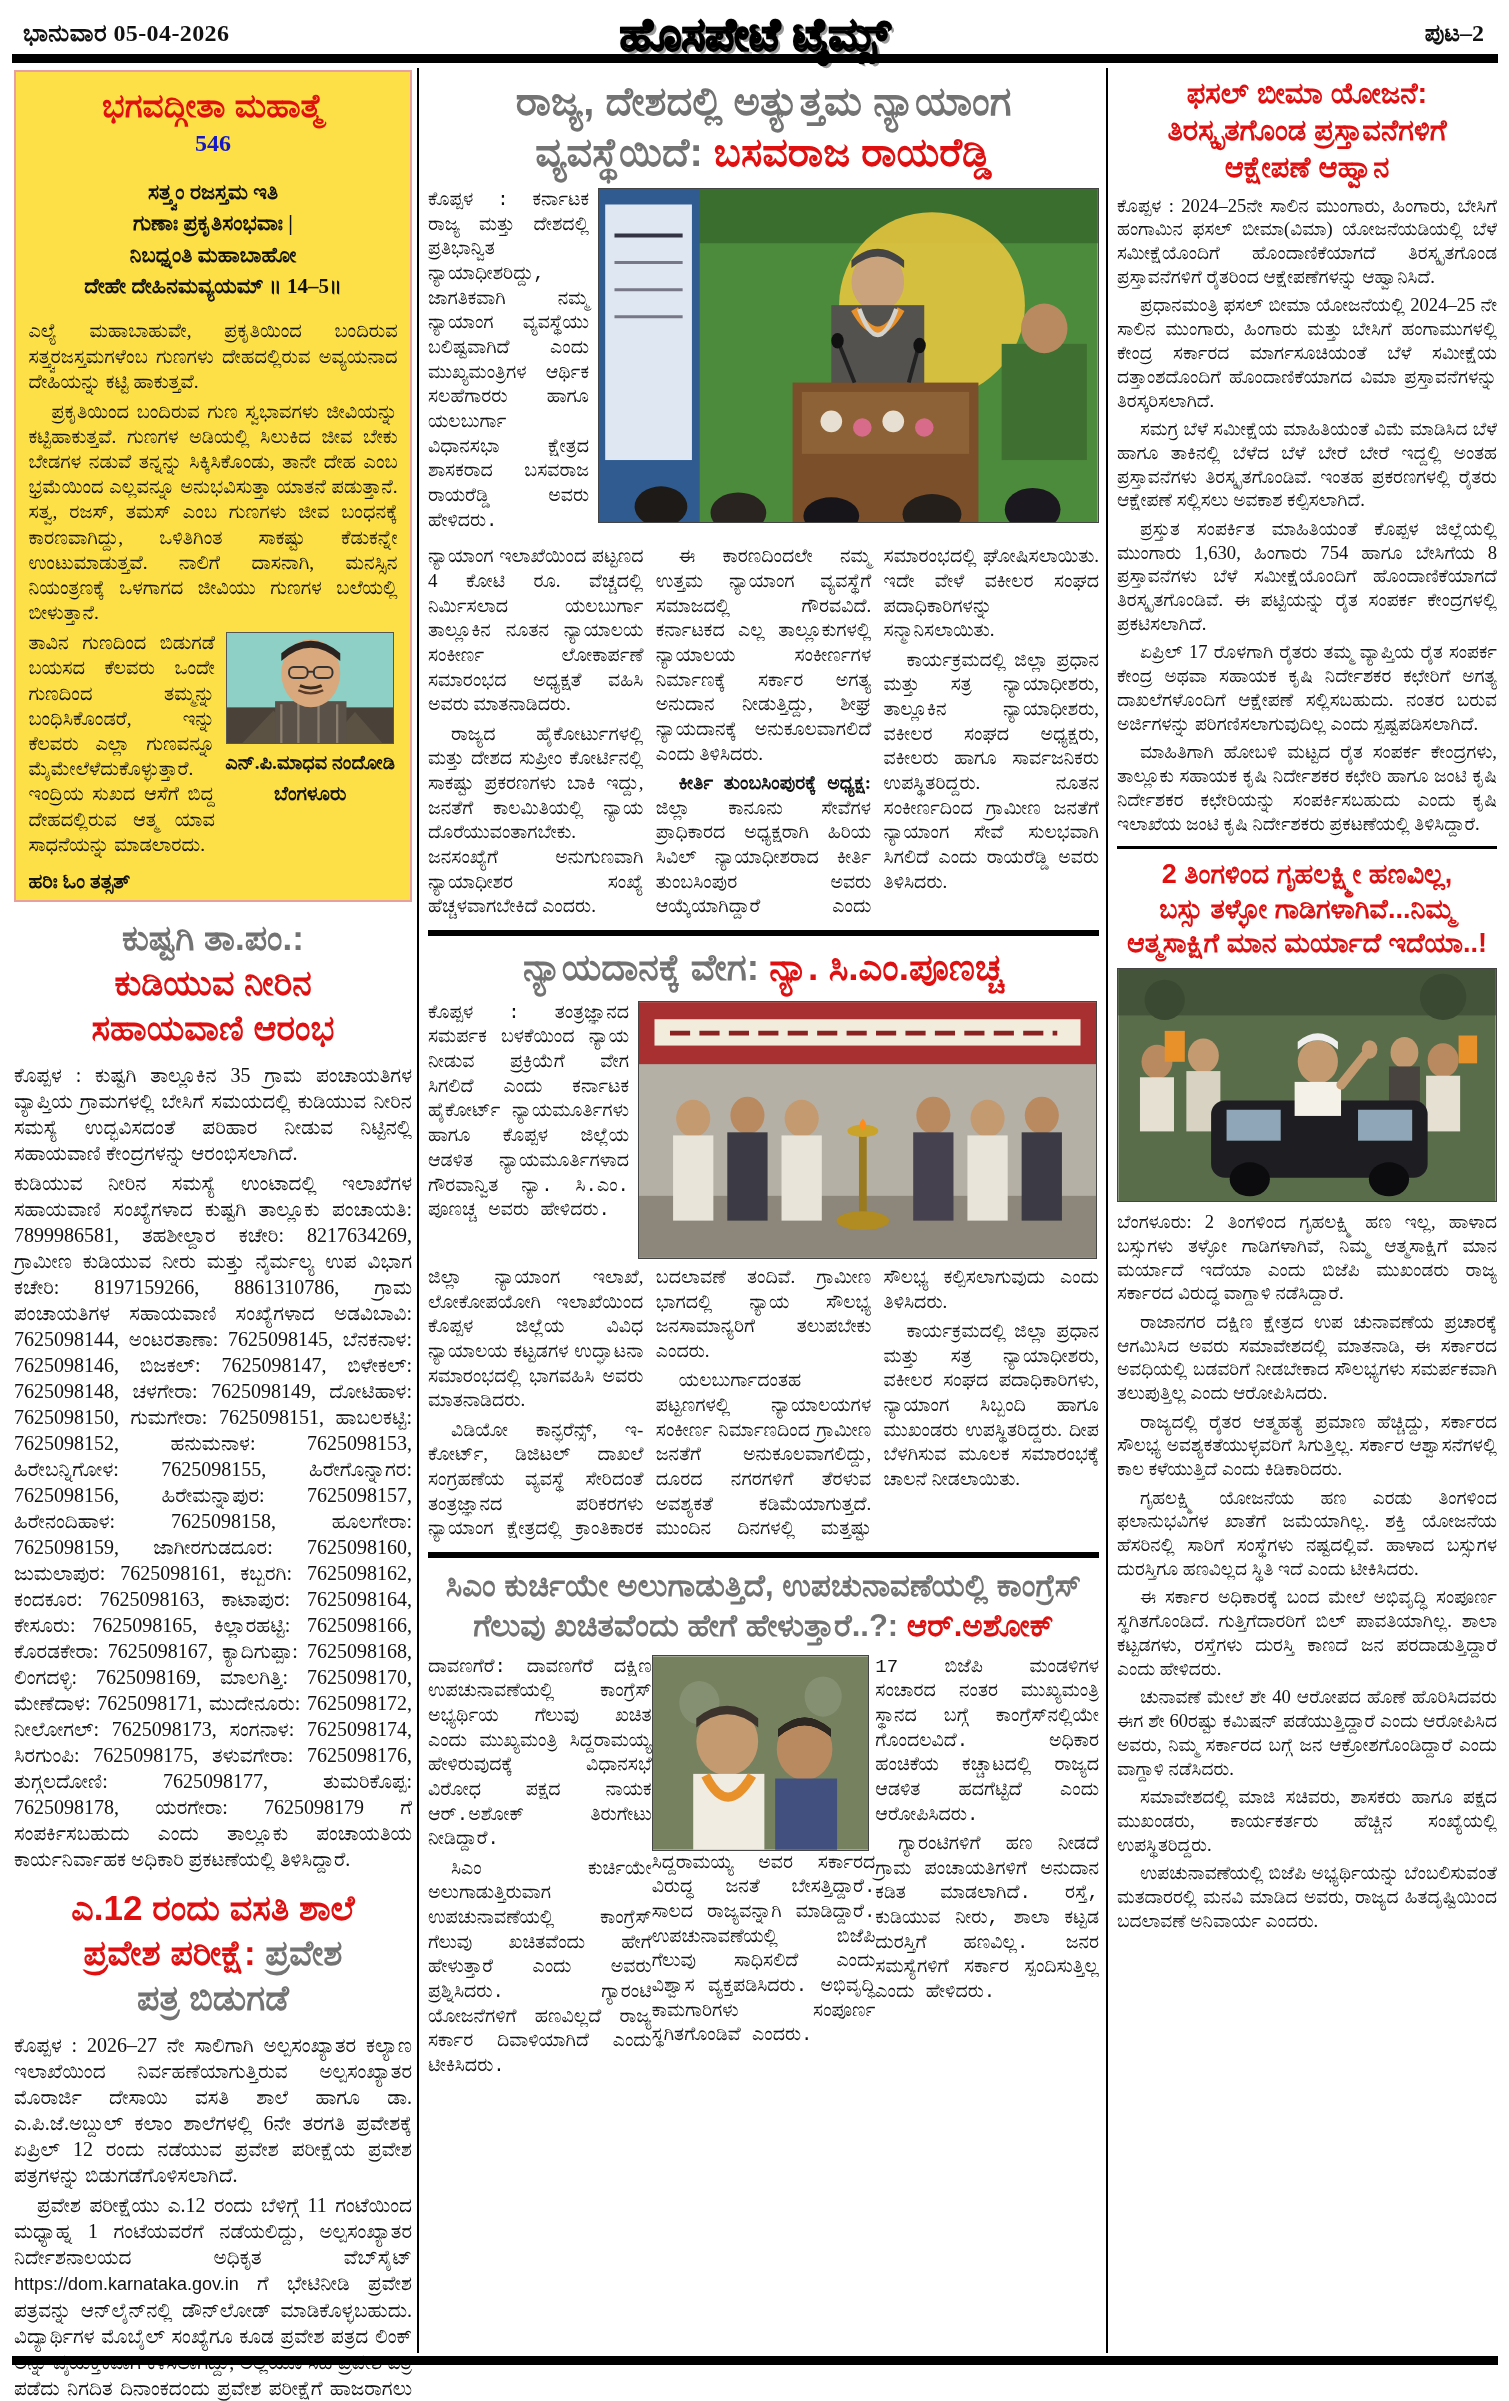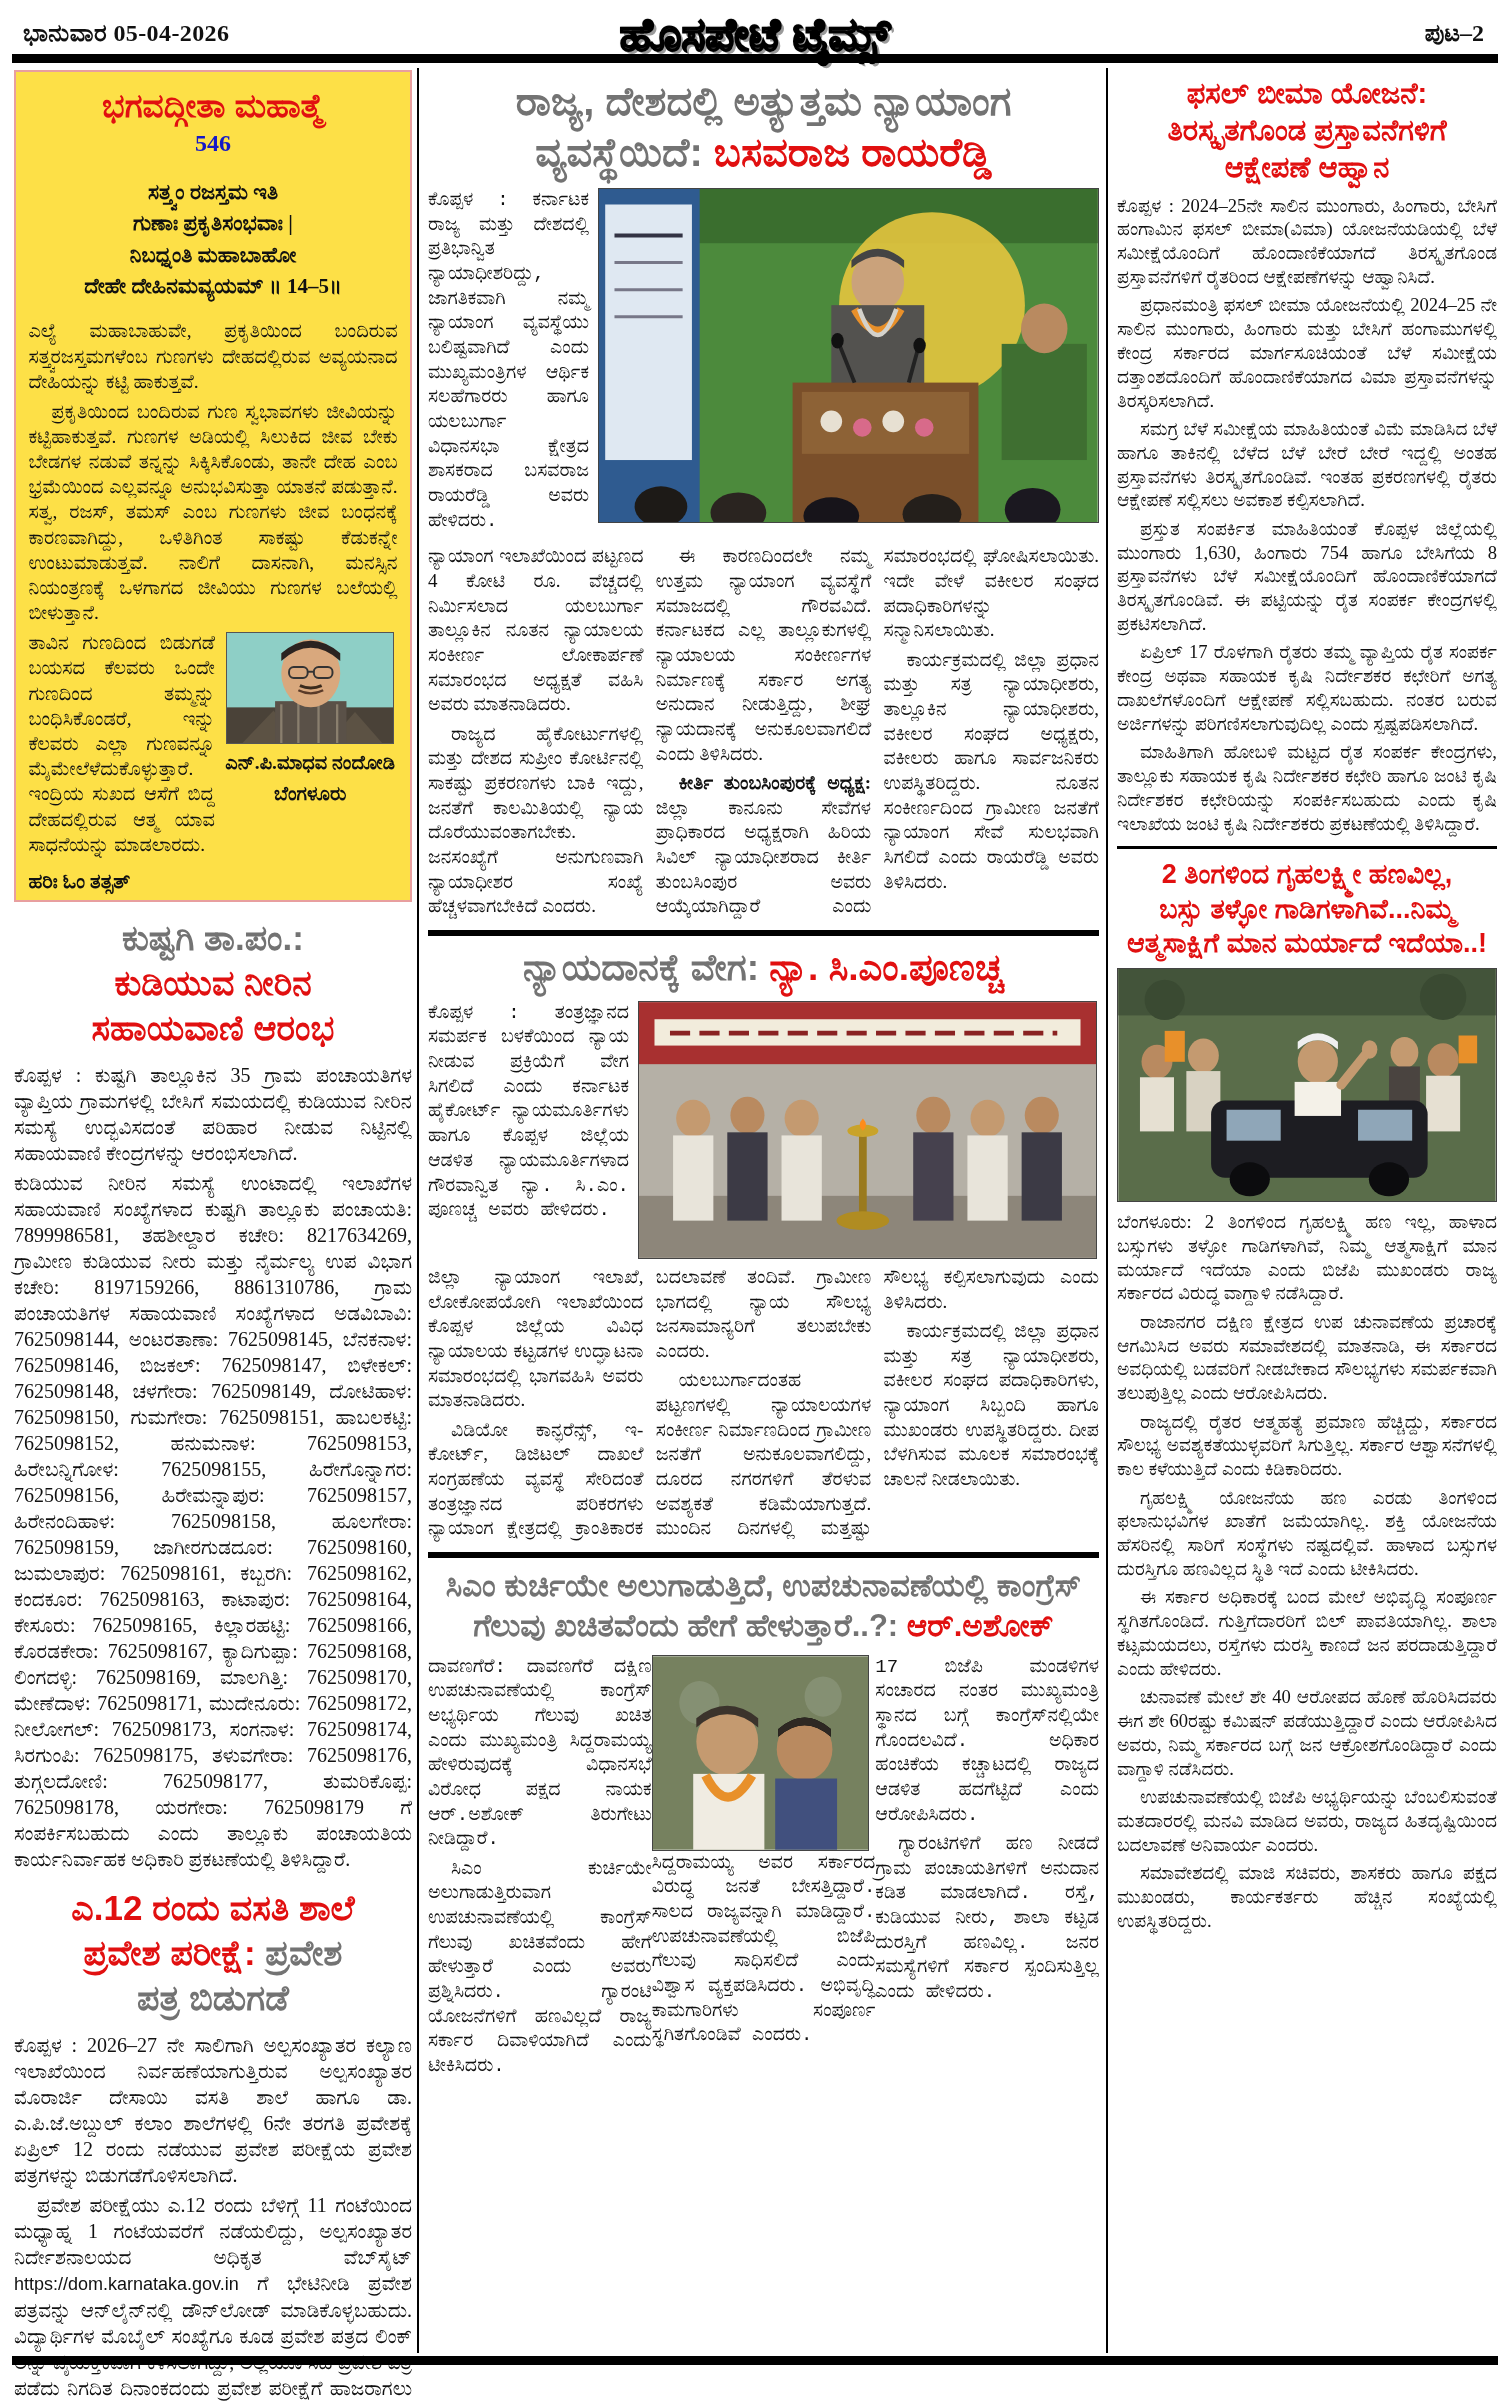--- a/index.html
+++ b/index.html
@@ -313,21 +313,21 @@
       <line x1="288" y1="150" x2="320" y2="110" stroke="#c49a70" stroke-width="12" stroke-linecap="round"></line>
       <ellipse cx="325" cy="104" rx="10" ry="12" fill="#c49a70"></ellipse>
       <rect x="60" y="80" width="26" height="40" fill="#e8902a"></rect>
       <rect x="440" y="86" width="24" height="36" fill="#e8902a"></rect>
     </svg>
 
     <p class="body">ಬೆಂಗಳೂರು: 2 ತಿಂಗಳಿಂದ ಗೃಹಲಕ್ಷ್ಮಿ ಹಣ ಇಲ್ಲ, ಹಾಳಾದ ಬಸ್ಸುಗಳು ತಳ್ಳೋ ಗಾಡಿಗಳಾಗಿವೆ, ನಿಮ್ಮ ಆತ್ಮಸಾಕ್ಷಿಗೆ ಮಾನ ಮರ್ಯಾದೆ ಇದೆಯಾ ಎಂದು ಬಿಜೆಪಿ ಮುಖಂಡರು ರಾಜ್ಯ ಸರ್ಕಾರದ ವಿರುದ್ಧ ವಾಗ್ದಾಳಿ ನಡೆಸಿದ್ದಾರೆ.</p>
     <p class="body ind">ರಾಜಾನಗರ ದಕ್ಷಿಣ ಕ್ಷೇತ್ರದ ಉಪ ಚುನಾವಣೆಯ ಪ್ರಚಾರಕ್ಕೆ ಆಗಮಿಸಿದ ಅವರು ಸಮಾವೇಶದಲ್ಲಿ ಮಾತನಾಡಿ, ಈ ಸರ್ಕಾರದ ಅವಧಿಯಲ್ಲಿ ಬಡವರಿಗೆ ನೀಡಬೇಕಾದ ಸೌಲಭ್ಯಗಳು ಸಮರ್ಪಕವಾಗಿ ತಲುಪುತ್ತಿಲ್ಲ ಎಂದು ಆರೋಪಿಸಿದರು.</p>
     <p class="body ind">ರಾಜ್ಯದಲ್ಲಿ ರೈತರ ಆತ್ಮಹತ್ಯೆ ಪ್ರಮಾಣ ಹೆಚ್ಚಿದ್ದು, ಸರ್ಕಾರದ ಸೌಲಭ್ಯ ಅವಶ್ಯಕತೆಯುಳ್ಳವರಿಗೆ ಸಿಗುತ್ತಿಲ್ಲ. ಸರ್ಕಾರ ಆಶ್ವಾಸನೆಗಳಲ್ಲಿ ಕಾಲ ಕಳೆಯುತ್ತಿದೆ ಎಂದು ಕಿಡಿಕಾರಿದರು.</p>
     <p class="body ind">ಗೃಹಲಕ್ಷ್ಮಿ ಯೋಜನೆಯ ಹಣ ಎರಡು ತಿಂಗಳಿಂದ ಫಲಾನುಭವಿಗಳ ಖಾತೆಗೆ ಜಮೆಯಾಗಿಲ್ಲ. ಶಕ್ತಿ ಯೋಜನೆಯ ಹೆಸರಿನಲ್ಲಿ ಸಾರಿಗೆ ಸಂಸ್ಥೆಗಳು ನಷ್ಟದಲ್ಲಿವೆ. ಹಾಳಾದ ಬಸ್ಸುಗಳ ದುರಸ್ತಿಗೂ ಹಣವಿಲ್ಲದ ಸ್ಥಿತಿ ಇದೆ ಎಂದು ಟೀಕಿಸಿದರು.</p>
-    <p class="body ind">ಈ ಸರ್ಕಾರ ಅಧಿಕಾರಕ್ಕೆ ಬಂದ ಮೇಲೆ ಅಭಿವೃದ್ಧಿ ಸಂಪೂರ್ಣ ಸ್ಥಗಿತಗೊಂಡಿದೆ. ಗುತ್ತಿಗೆದಾರರಿಗೆ ಬಿಲ್ ಪಾವತಿಯಾಗಿಲ್ಲ. ಶಾಲಾ ಕಟ್ಸಮಯದಲು, ರಸ್ತೆಗಳು ದುರಸ್ತಿ ಕಾಣದೆ ಜನ ಪರದಾಡುತ್ತಿದ್ದಾರೆ ಎಂದು ಹೇಳಿದರು.</p>
+    <p class="body ind">ಈ ಸರ್ಕಾರ ಅಧಿಕಾರಕ್ಕೆ ಬಂದ ಮೇಲೆ ಅಭಿವೃದ್ಧಿ ಸಂಪೂರ್ಣ ಸ್ಥಗಿತಗೊಂಡಿದೆ. ಗುತ್ತಿಗೆದಾರರಿಗೆ ಬಿಲ್ ಪಾವತಿಯಾಗಿಲ್ಲ. ಶಾಲಾ ಕಟ್ಟಡಗಳು, ರಸ್ತೆಗಳು ದುರಸ್ತಿ ಕಾಣದೆ ಜನ ಪರದಾಡುತ್ತಿದ್ದಾರೆ ಎಂದು ಹೇಳಿದರು.</p>
     <p class="body ind">ಚುನಾವಣೆ ಮೇಲೆ ಶೇ 40 ಆರೋಪದ ಹೊಣೆ ಹೊರಿಸಿದವರು ಈಗ ಶೇ 60ರಷ್ಟು ಕಮಿಷನ್ ಪಡೆಯುತ್ತಿದ್ದಾರೆ ಎಂದು ಆರೋಪಿಸಿದ ಅವರು, ನಿಮ್ಮ ಸರ್ಕಾರದ ಬಗ್ಗೆ ಜನ ಆಕ್ರೋಶಗೊಂಡಿದ್ದಾರೆ ಎಂದು ವಾಗ್ದಾಳಿ ನಡೆಸಿದರು.</p>
+    <p class="body ind">ಸಮಾವೇಶದಲ್ಲಿ ಮಾಜಿ ಸಚಿವರು, ಶಾಸಕರು ಹಾಗೂ ಪಕ್ಷದ ಮುಖಂಡರು, ಕಾರ್ಯಕರ್ತರು ಹೆಚ್ಚಿನ ಸಂಖ್ಯೆಯಲ್ಲಿ ಉಪಸ್ಥಿತರಿದ್ದರು.</p>
     <p class="body ind">ಉಪಚುನಾವಣೆಯಲ್ಲಿ ಬಿಜೆಪಿ ಅಭ್ಯರ್ಥಿಯನ್ನು ಬೆಂಬಲಿಸುವಂತೆ ಮತದಾರರಲ್ಲಿ ಮನವಿ ಮಾಡಿದ ಅವರು, ರಾಜ್ಯದ ಹಿತದೃಷ್ಟಿಯಿಂದ ಬದಲಾವಣೆ ಅನಿವಾರ್ಯ ಎಂದರು.</p>
-    <p class="body ind">ಸಮಾವೇಶದಲ್ಲಿ ಮಾಜಿ ಸಚಿವರು, ಶಾಸಕರು ಹಾಗೂ ಪಕ್ಷದ ಮುಖಂಡರು, ಕಾರ್ಯಕರ್ತರು ಹೆಚ್ಚಿನ ಸಂಖ್ಯೆಯಲ್ಲಿ ಉಪಸ್ಥಿತರಿದ್ದರು.</p>
   </div>
 
   <div class="rule-bottom"></div>
 </div>
 
 
 </body></html>

